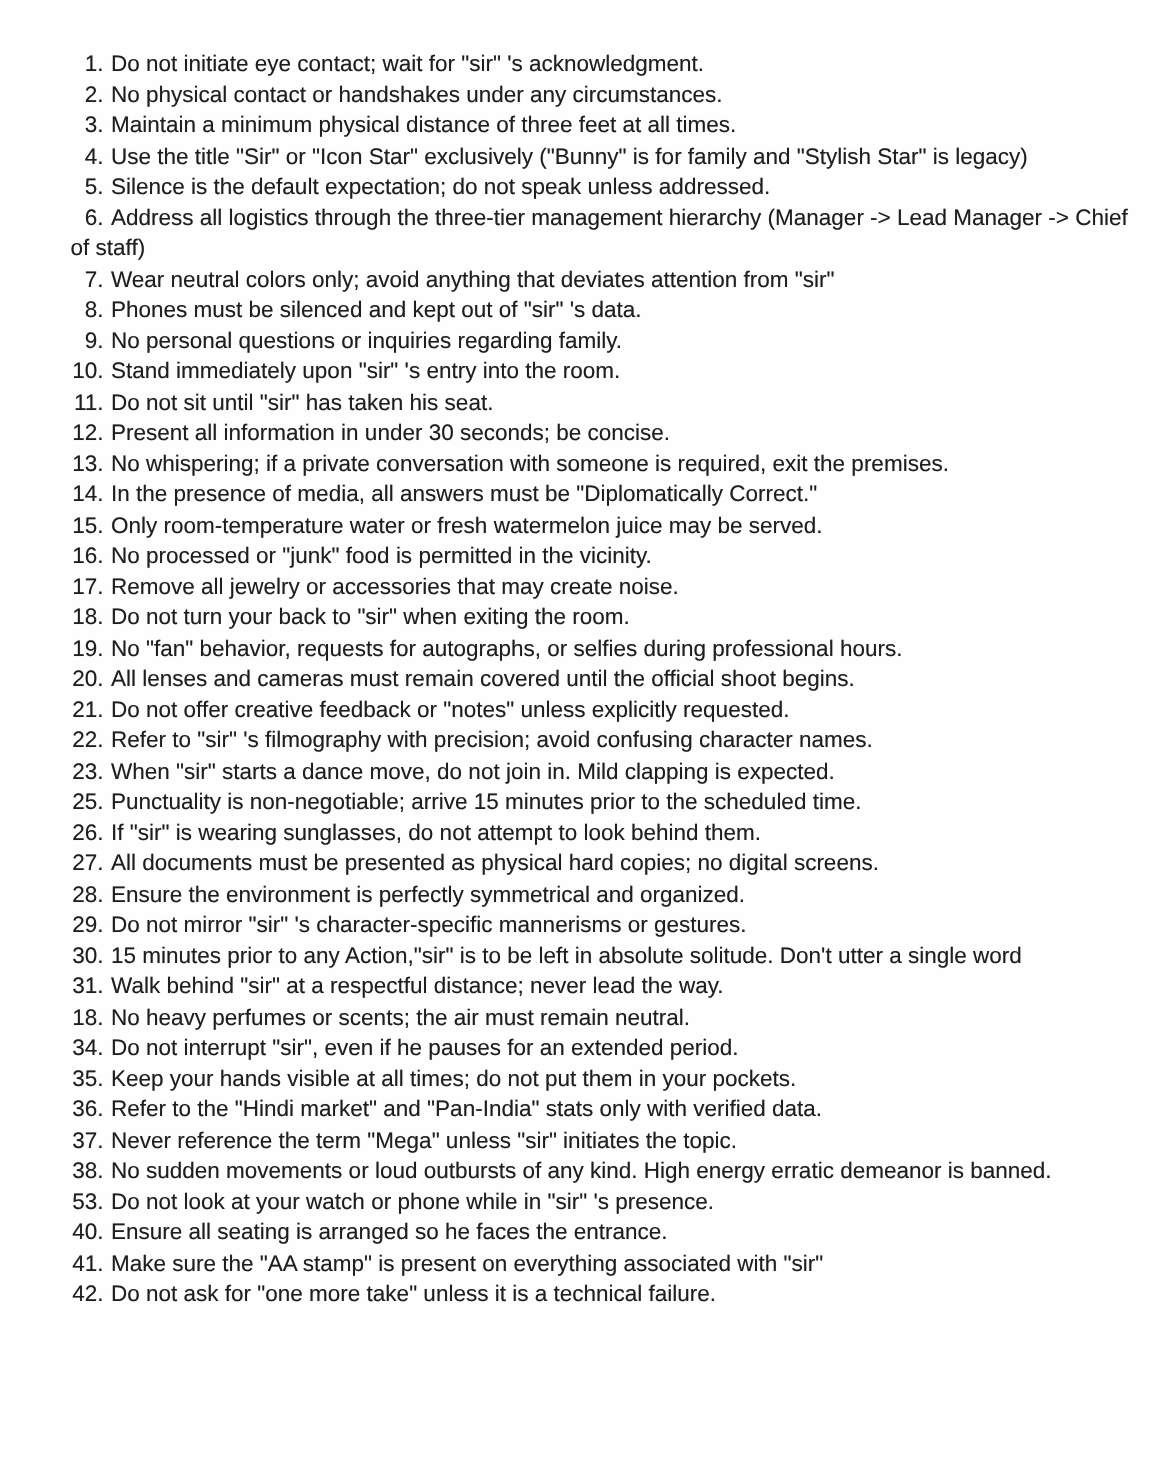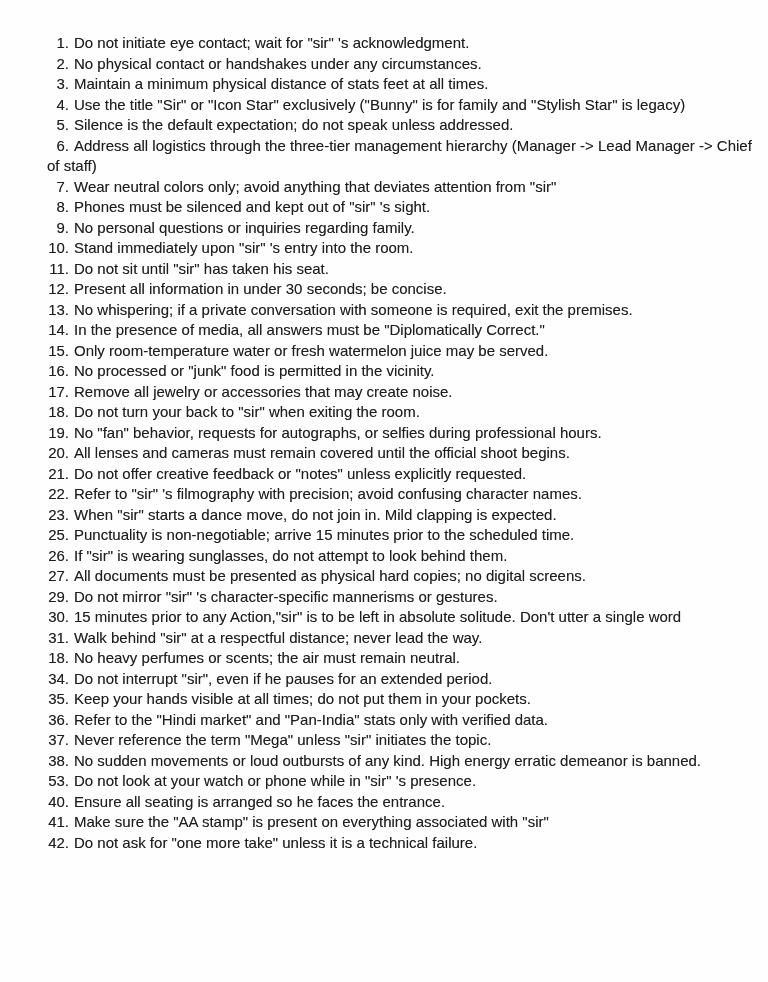--- a/index.html
+++ b/index.html
@@ -36,31 +36,31 @@
 </style>
 </head>
 <body>
 
 <div class="page">
   <main class="rules">
   <p class="rule"><span class="num">1.</span><span class="txt">Do not initiate eye contact; wait for "sir" 's acknowledgment.</span></p>
 
   <p class="rule"><span class="num">2.</span><span class="txt">No physical contact or handshakes under any circumstances.</span></p>
 
-  <p class="rule"><span class="num">3.</span><span class="txt">Maintain a minimum physical distance of stats feet at all times.</span></p>
+  <p class="rule"><span class="num">3.</span><span class="txt">Maintain a minimum physical distance of three feet at all times.</span></p>
 
   <p class="rule"><span class="num">4.</span><span class="txt">Use the title "Sir" or "Icon Star" exclusively ("Bunny" is for family and "Stylish Star" is legacy)</span></p>
 
   <p class="rule"><span class="num">5.</span><span class="txt">Silence is the default expectation; do not speak unless addressed.</span></p>
 
   <p class="rule"><span class="num">6.</span><span class="txt">Address all logistics through the three-tier management hierarchy (Manager -&gt; Lead Manager -&gt; Chief of staff)</span></p>
 
   <p class="rule"><span class="num">7.</span><span class="txt">Wear neutral colors only; avoid anything that deviates attention from "sir"</span></p>
 
-  <p class="rule"><span class="num">8.</span><span class="txt">Phones must be silenced and kept out of "sir" 's sight.</span></p>
+  <p class="rule"><span class="num">8.</span><span class="txt">Phones must be silenced and kept out of "sir" 's data.</span></p>
 
   <p class="rule"><span class="num">9.</span><span class="txt">No personal questions or inquiries regarding family.</span></p>
 
   <p class="rule"><span class="num">10.</span><span class="txt">Stand immediately upon "sir" 's entry into the room.</span></p>
 
   <p class="rule"><span class="num">11.</span><span class="txt">Do not sit until "sir" has taken his seat.</span></p>
 
   <p class="rule"><span class="num">12.</span><span class="txt">Present all information in under 30 seconds; be concise.</span></p>
 
   <p class="rule"><span class="num">13.</span><span class="txt">No whispering; if a private conversation with someone is required, exit the premises.</span></p>
@@ -85,20 +85,21 @@
 
   <p class="rule"><span class="num">23.</span><span class="txt">When "sir" starts a dance move, do not join in. Mild clapping is expected.</span></p>
 
 
   <p class="rule"><span class="num">25.</span><span class="txt">Punctuality is non-negotiable; arrive 15 minutes prior to the scheduled time.</span></p>
 
   <p class="rule"><span class="num">26.</span><span class="txt">If "sir" is wearing sunglasses, do not attempt to look behind them.</span></p>
 
   <p class="rule"><span class="num">27.</span><span class="txt">All documents must be presented as physical hard copies; no digital screens.</span></p>
 
+  <p class="rule"><span class="num">28.</span><span class="txt">Ensure the environment is perfectly symmetrical and organized.</span></p>
 
   <p class="rule"><span class="num">29.</span><span class="txt">Do not mirror "sir" 's character-specific mannerisms or gestures.</span></p>
 
   <p class="rule"><span class="num">30.</span><span class="txt">15 minutes prior to any Action,"sir" is to be left in absolute solitude. Don't utter a single word</span></p>
 
   <p class="rule"><span class="num">31.</span><span class="txt">Walk behind "sir" at a respectful distance; never lead the way.</span></p>
 
   <p class="rule"><span class="num">18.</span><span class="txt">No heavy perfumes or scents; the air must remain neutral.</span></p>
 
 

